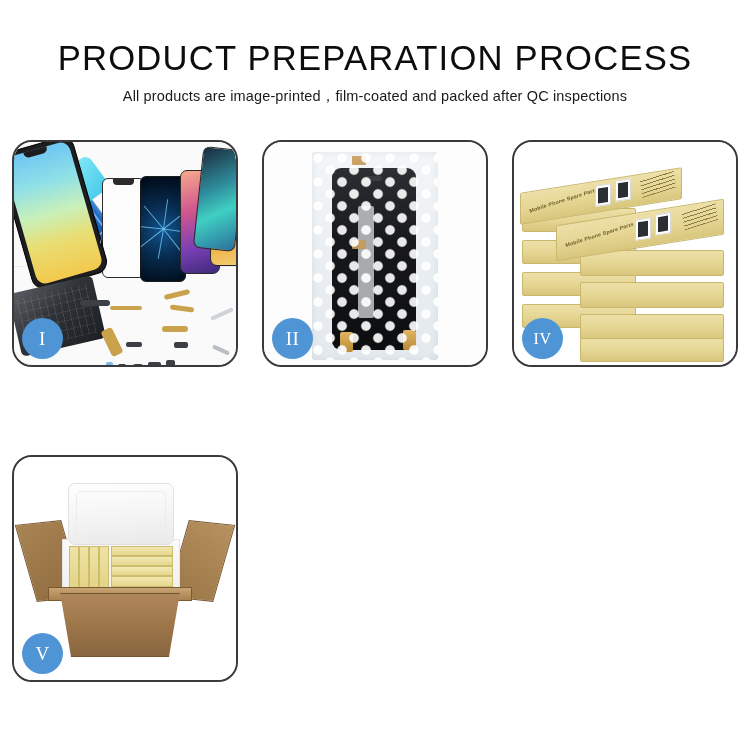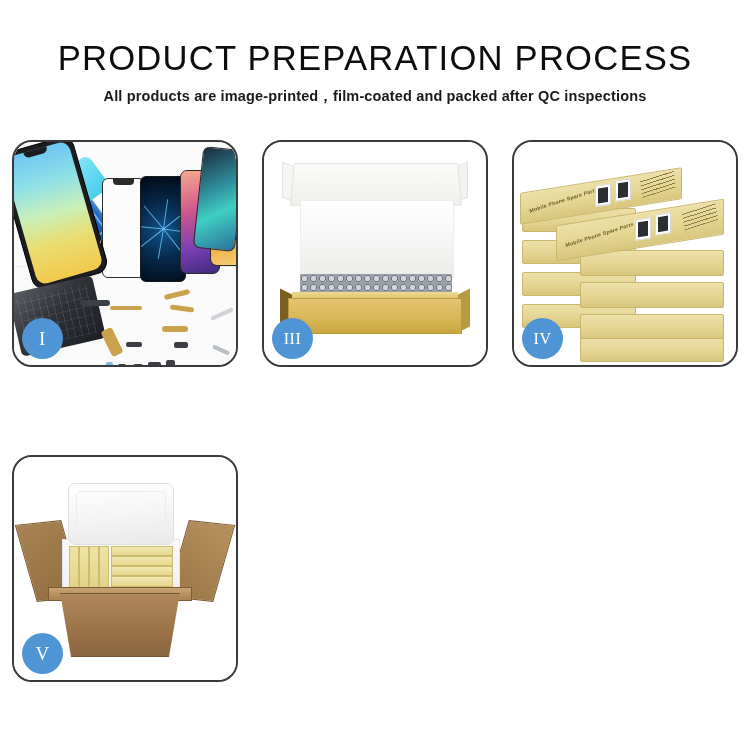--- a/index.html
+++ b/index.html
@@ -35,21 +35,21 @@
     font-weight: 400;
     letter-spacing: 1.2px;
     line-height: 40px;
     color: #0d0d0d;
     margin: 0;
     transform: scaleX(0.99);
   }
   .sub-title {
     font-family: "Liberation Sans", "DejaVu Sans", sans-serif;
     font-size: 14.5px;
-    font-weight: 700;
+    font-weight: 400;
     letter-spacing: 0.15px;
     color: #1a1a1a;
     margin: 9px 0 0 0;
     line-height: 18px;
   }
 
   
   .grid {
     position: absolute;
     left: 12px;
@@ -484,36 +484,39 @@
         <div class="p1-part" style="left:152px; top:218px; width:9px; height:14px;"></div>
         <div class="p1-part" style="left:92px; top:220px; width:7px; height:12px; background:#7fb8dd;"></div>
         <div class="p1-part" style="left:112px; top:200px; width:16px; height:5px;"></div>
         <div class="p1-part" style="left:160px; top:200px; width:14px; height:6px;"></div>
         <div class="p1-part" style="left:196px; top:170px; width:24px; height:4px; background:#cfd3d8; transform:rotate(-24deg);"></div>
         <div class="p1-part" style="left:198px; top:206px; width:18px; height:4px; background:#b9bec4; transform:rotate(24deg);"></div>
       </div>
       <div class="badge">I</div>
     </div>
 
-
     <div class="panel">
       <div class="panel-inner">
-        <div class="p3-bg"></div>
-        <div class="p3-lidflapL"></div>
-        <div class="p3-lidflapR"></div>
-        <div class="p3-lidback"></div>
-        <div class="p3-foam"></div>
-        <div class="p3-bubblepad"></div>
-        <div class="p3-boxsideL"></div>
-        <div class="p3-boxsideR"></div>
-        <div class="p3-boxtoprim"></div>
-        <div class="p3-boxfront"></div>
+        <div class="p2-bg"></div>
+        <div class="p2-bag">
+          <div class="p2-screen">
+            <div class="cam"></div>
+            <div class="ft"></div>
+          </div>
+          <div class="p2-tape" style="left:40px; top:4px;"></div>
+          <div class="p2-tape" style="left:40px; top:88px;"></div>
+          <div class="p2-conn" style="left:28px; bottom:8px;"></div>
+          <div class="p2-conn" style="right:22px; bottom:10px;"></div>
+          <div class="p2-bubbles2"></div>
+          <div class="p2-bubbles"></div>
+        </div>
       </div>
-      <div class="badge wide">III</div>
+      <div class="badge">II</div>
     </div>
+
 
     <div class="panel">
       <div class="panel-inner">
         <div class="p4-bg"></div>
         <div class="p4-stack">
 
           <div class="rbox" style="left:8px;  top:66px;  width:112px; height:22px;"></div>
           <div class="rbox" style="left:8px;  top:98px;  width:112px; height:22px;"></div>
           <div class="rbox" style="left:8px;  top:130px; width:112px; height:22px;"></div>
           <div class="rbox" style="left:8px;  top:162px; width:112px; height:22px;"></div>

